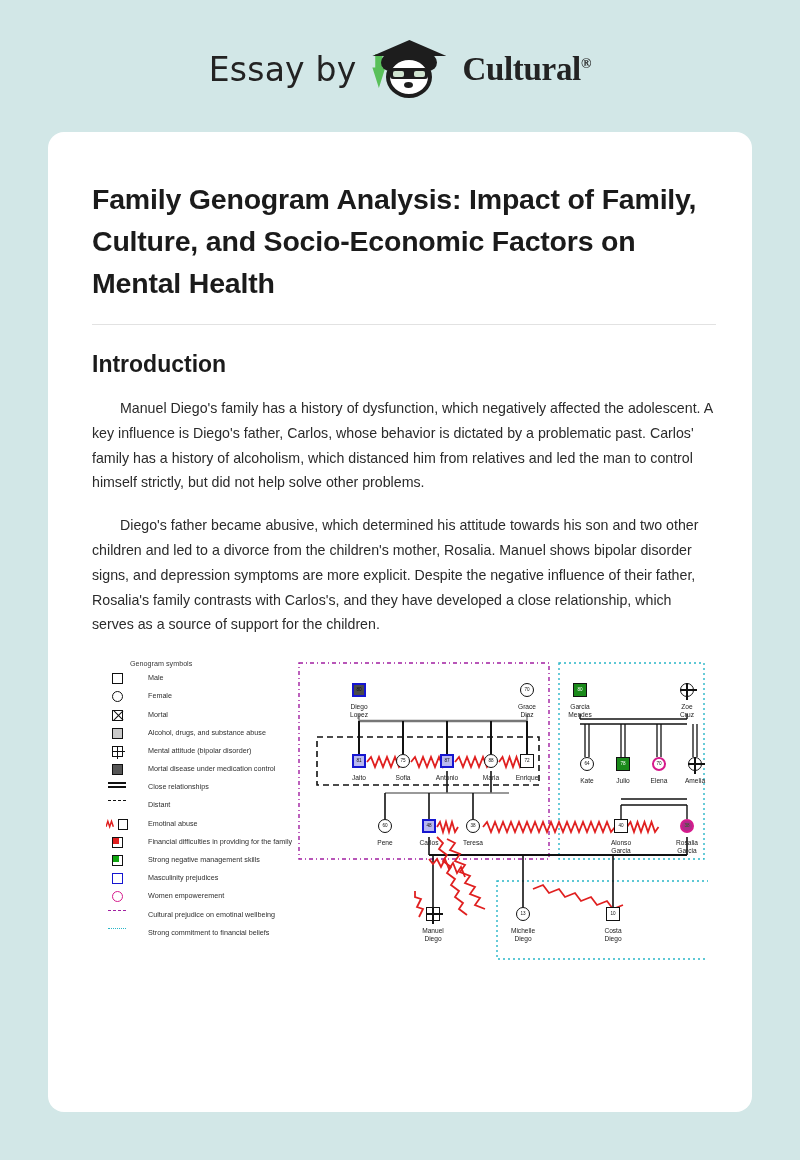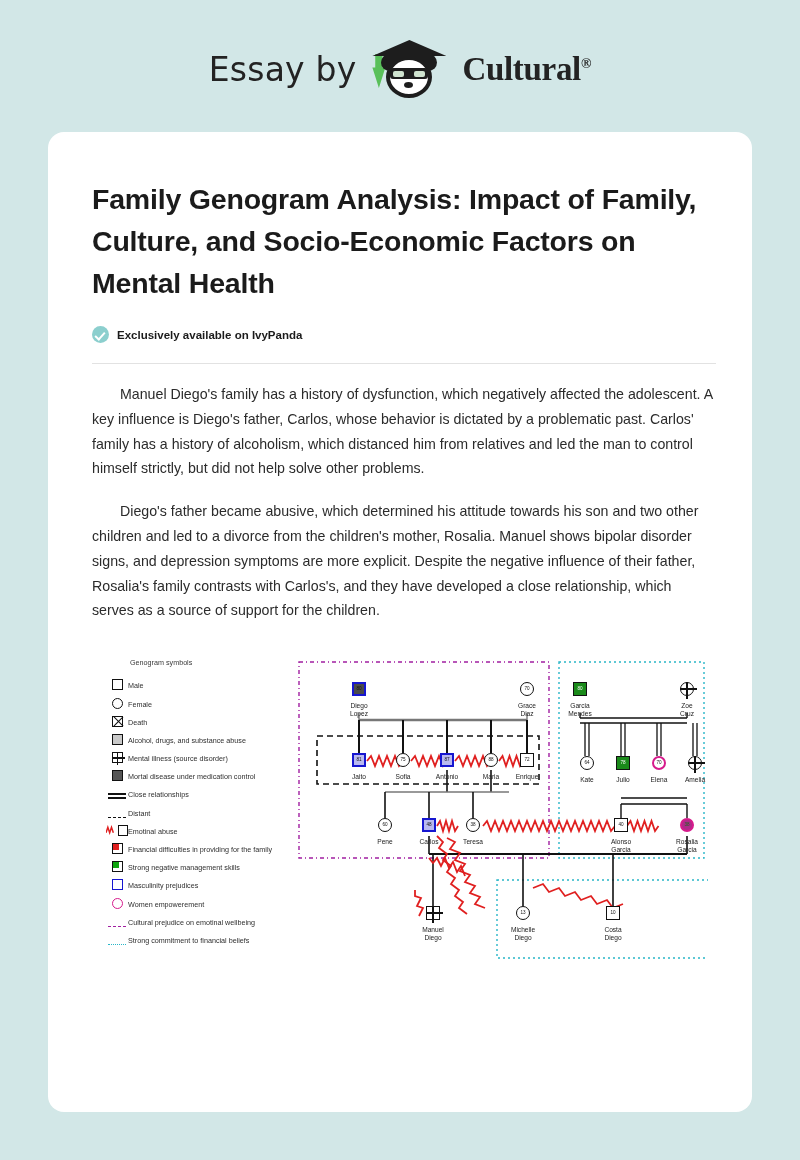--- a/index.html
+++ b/index.html
@@ -94,33 +94,33 @@
   h2.sec-title {
     margin:26px 0 0 0; font-size:23px; font-weight:bold; color:#1b1b1b;
   }
 
   p.body {
     margin:18px 0 0 0; font-size:14.2px; line-height:24.8px;
     color:#2b2b2b; text-indent:28px; text-align:left;
   }
 
   
-  .figure { margin-top:35px; position:relative; }
+  .figure { margin-top:22px; position:relative; }
   .genogram {
     position:relative; width:616px; height:310px;
     background:#fff;
   }
   .fig-caption {
     margin-top:14px; font-size:14.2px; color:#2b2b2b;
   }
 
   
   .legend { position:absolute; left:14px; top:0px; width:190px; }
   .legend-title { font-size:7.2px; color:#3a3a3a; margin-left:24px; margin-bottom:5px; }
-  .leg-row { display:flex; align-items:flex-end; height:18.2px; }
+  .leg-row { display:flex; align-items:flex-start; height:18.2px;gap:20px; }
   .leg-sym { width:22px; flex:0 0 22px; display:flex; align-items:center; justify-content:center; }
   .leg-label { font-size:7.2px; color:#2e2e2e; white-space:nowrap; }
 
   .sq { width:11px; height:11px; border:1.4px solid #111; background:#fff; }
   .ci { width:11px; height:11px; border-radius:50%; border:1.4px solid #111; background:#fff; }
   .sq-x { position:relative; }
   .sq-x:before, .sq-x:after {
     content:""; position:absolute; left:-1px; top:4px; width:13px; height:1.2px; background:#111;
   }
   .sq-x:before { transform:rotate(45deg); } .sq-x:after { transform:rotate(-45deg); }
@@ -191,27 +191,24 @@
       <span class="panda-cap-band"></span>
     </span>
     <span class="brand-name"><span>Cultural</span><span class="brand-reg">®</span></span>
   </div>
 
   <div class="card">
     <div class="card-inner">
 
       <h1 class="doc-title">Family Genogram Analysis: Impact of Family, Culture, and Socio-Economic Factors on Mental Health</h1>
 
-      <div class="excl">
-        <span class="excl-check"></span>
-        <span class="excl-text">Exclusively available on IvyPanda</span>
-      </div>
 
       <div class="divider"></div>
 
+      <h2 class="sec-title">Introduction</h2>
 
       <p class="body">Manuel Diego's family has a history of dysfunction, which negatively affected the adolescent. A key influence is Diego's father, Carlos, whose behavior is dictated by a problematic past. Carlos' family has a history of alcoholism, which distanced him from relatives and led the man to control himself strictly, but did not help solve other problems.</p>
       <p class="body">Diego's father became abusive, which determined his attitude towards his son and two other children and led to a divorce from the children's mother, Rosalia. Manuel shows bipolar disorder signs, and depression symptoms are more explicit. Despite the negative influence of their father, Rosalia's family contrasts with Carlos's, and they have developed a close relationship, which serves as a source of support for the children.</p>
 
       <div class="figure">
         <div class="genogram">
 
           <div class="legend">
             <div class="legend-title">Genogram symbols</div>
 
@@ -224,33 +221,33 @@
             <div class="leg-row">
               <span class="leg-sym">
                   <span class="ci"></span>
                 </span>
               <span class="leg-label">Female</span>
             </div>
             <div class="leg-row">
               <span class="leg-sym">
                   <span class="sq sq-x"></span>
                 </span>
-              <span class="leg-label">Death</span>
+              <span class="leg-label">Mortal</span>
             </div>
             <div class="leg-row">
               <span class="leg-sym">
                   <span class="sq sq-fill-lt"></span>
                 </span>
               <span class="leg-label">Alcohol, drugs, and substance abuse</span>
             </div>
             <div class="leg-row">
               <span class="leg-sym">
                   <span class="sq sq-grid"></span>
                 </span>
-              <span class="leg-label">Mental illness (source disorder)</span>
+              <span class="leg-label">Mental attitude (bipolar disorder)</span>
             </div>
             <div class="leg-row">
               <span class="leg-sym">
                   <span class="sq sq-fill-dk"></span>
                 </span>
               <span class="leg-label">Mortal disease under medication control</span>
             </div>
             <div class="leg-row">
               <span class="leg-sym">
                   <span class="line-close"></span>

